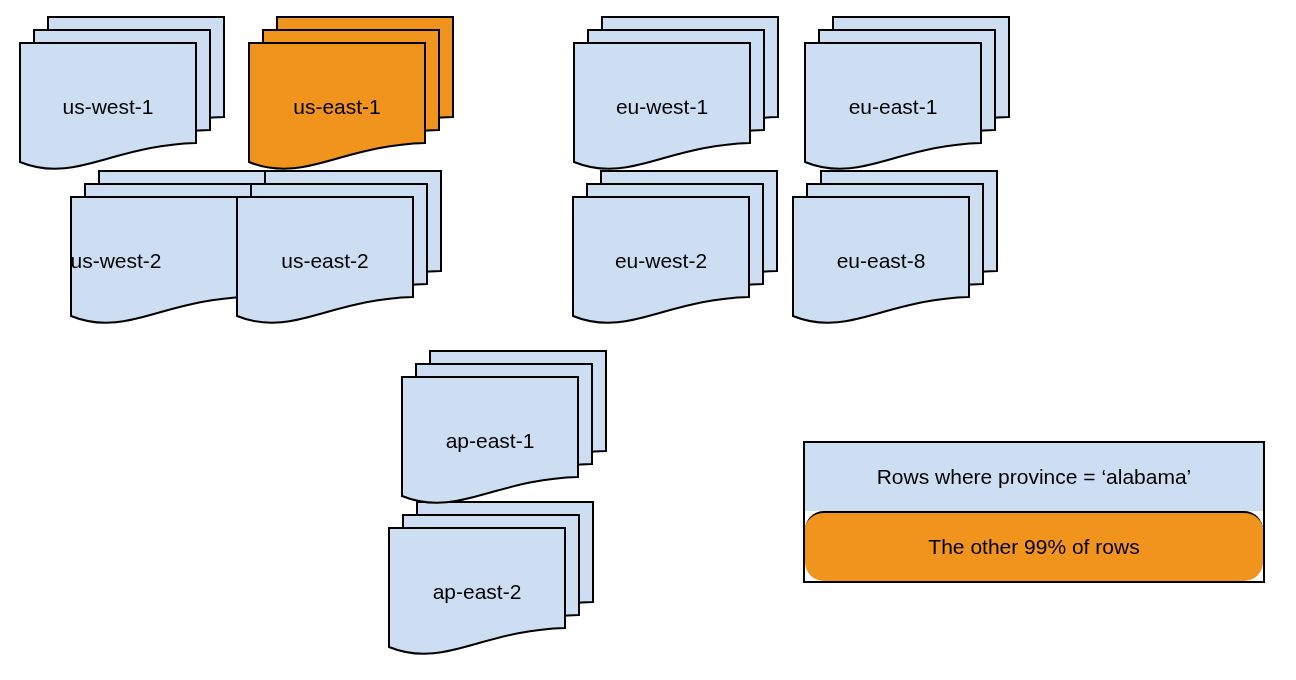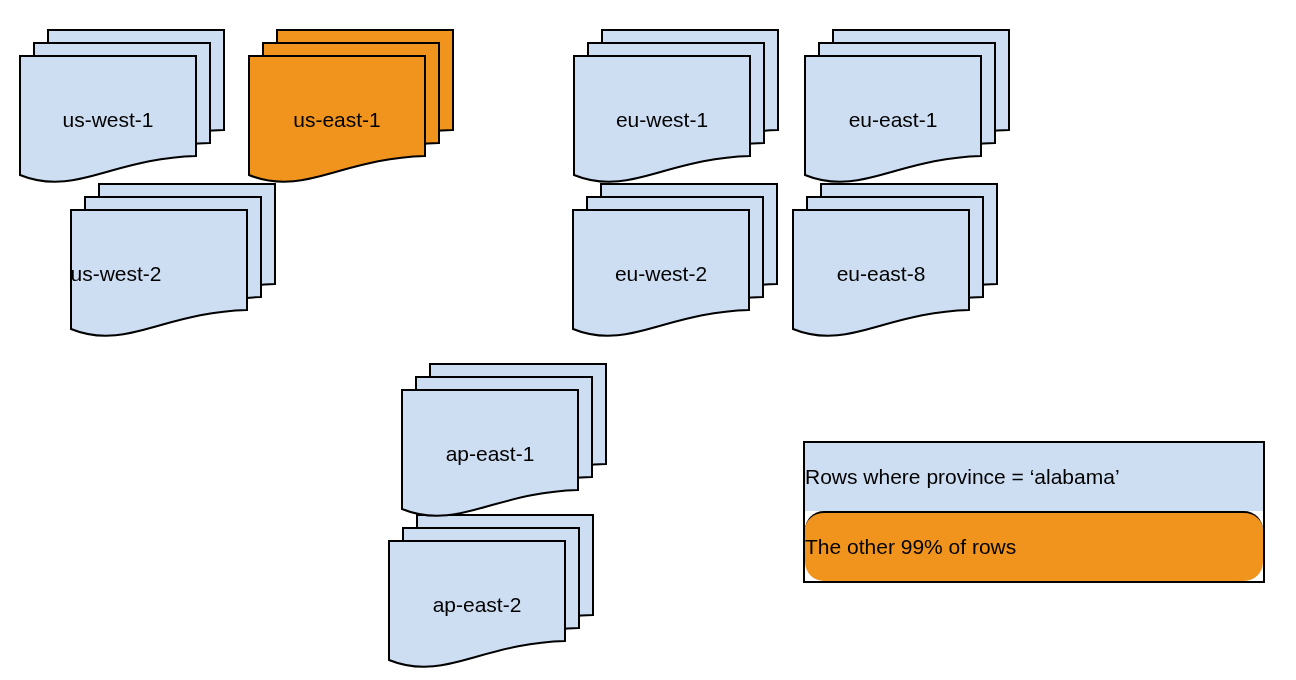--- a/index.html
+++ b/index.html
@@ -13,21 +13,20 @@
     height: 680px;
     background: #ffffff;
     overflow: hidden;
     font-family: "Liberation Sans", sans-serif;
     color: #000000;
   }
   .stack {
     position: absolute;
     width: 204px;
     height: 153px;
-    margin-top: 13px;
   }
   .stack svg {
     display: block;
     overflow: visible;
   }
   .doc-label {
     position: absolute;
     left: 0;
     top: 26px;
     width: 176px;
@@ -45,20 +44,21 @@
     box-sizing: border-box;
     border: 2px solid #000000;
     display: flex;
     flex-direction: column;
     z-index: 5;
   }
   .legend-row {
     flex: 1;
     display: flex;
     align-items: center;
+    justify-content: center;
     font-size: 21px;
     white-space: nowrap;
   }
   .legend-row + .legend-row {
     border-top: 2px solid #000000;
   }
 </style>
 </head>
 <body>
 
@@ -96,20 +96,28 @@
       <div class="doc-label">eu-east-1</div>
     </div>
     <div class="stack" style="left: 28px; top: 171px; z-index: 3; padding-left: 43px;">
       <svg width="204" height="153" viewBox="0 0 204 153">
         <path d="M0,0 L176,0 L176,100 C141,101 115,108 90,115 C65,122 34,133 0,119 Z" transform="translate(28,0)" fill="#cdddf2" stroke="#000000" stroke-width="2"></path>
         <path d="M0,0 L176,0 L176,100 C141,101 115,108 90,115 C65,122 34,133 0,119 Z" transform="translate(14,13)" fill="#cdddf2" stroke="#000000" stroke-width="2"></path>
         <path d="M0,0 L176,0 L176,100 C141,101 115,108 90,115 C65,122 34,133 0,119 Z" transform="translate(0,26)" fill="#cdddf2" stroke="#000000" stroke-width="2"></path>
       </svg>
       <div class="doc-label">us-west-2</div>
     </div>
+    <div class="stack" style="left: 237px; top: 171px; z-index: 3;">
+      <svg width="204" height="153" viewBox="0 0 204 153">
+        <path d="M0,0 L176,0 L176,100 C141,101 115,108 90,115 C65,122 34,133 0,119 Z" transform="translate(28,0)" fill="#cdddf2" stroke="#000000" stroke-width="2"></path>
+        <path d="M0,0 L176,0 L176,100 C141,101 115,108 90,115 C65,122 34,133 0,119 Z" transform="translate(14,13)" fill="#cdddf2" stroke="#000000" stroke-width="2"></path>
+        <path d="M0,0 L176,0 L176,100 C141,101 115,108 90,115 C65,122 34,133 0,119 Z" transform="translate(0,26)" fill="#cdddf2" stroke="#000000" stroke-width="2"></path>
+      </svg>
+      <div class="doc-label">us-east-2</div>
+    </div>
     <div class="stack" style="left: 573px; top: 171px; z-index: 3;">
       <svg width="204" height="153" viewBox="0 0 204 153">
         <path d="M0,0 L176,0 L176,100 C141,101 115,108 90,115 C65,122 34,133 0,119 Z" transform="translate(28,0)" fill="#cdddf2" stroke="#000000" stroke-width="2"></path>
         <path d="M0,0 L176,0 L176,100 C141,101 115,108 90,115 C65,122 34,133 0,119 Z" transform="translate(14,13)" fill="#cdddf2" stroke="#000000" stroke-width="2"></path>
         <path d="M0,0 L176,0 L176,100 C141,101 115,108 90,115 C65,122 34,133 0,119 Z" transform="translate(0,26)" fill="#cdddf2" stroke="#000000" stroke-width="2"></path>
       </svg>
       <div class="doc-label">eu-west-2</div>
     </div>
     <div class="stack" style="left: 793px; top: 171px; z-index: 3;">
       <svg width="204" height="153" viewBox="0 0 204 153">

